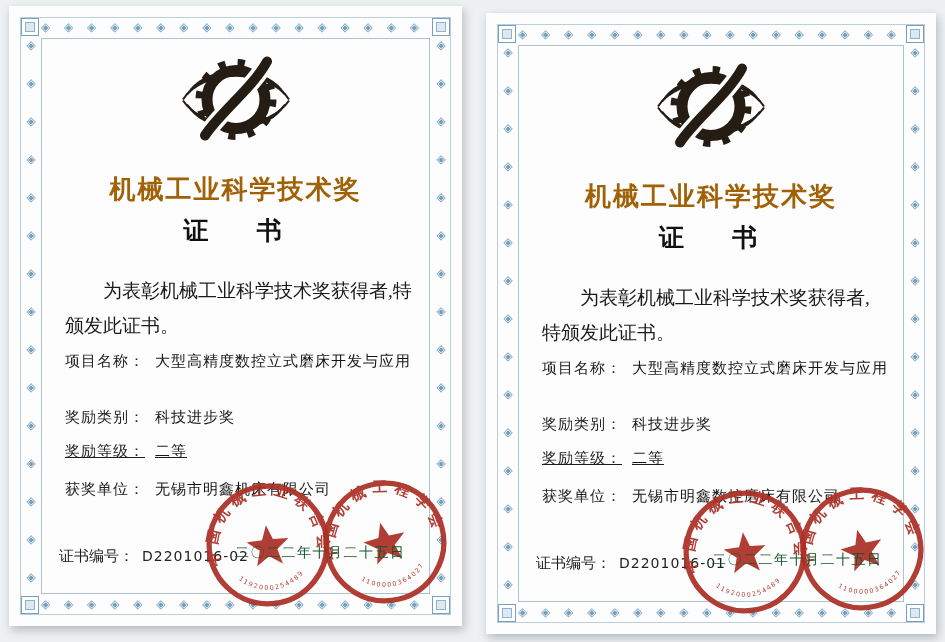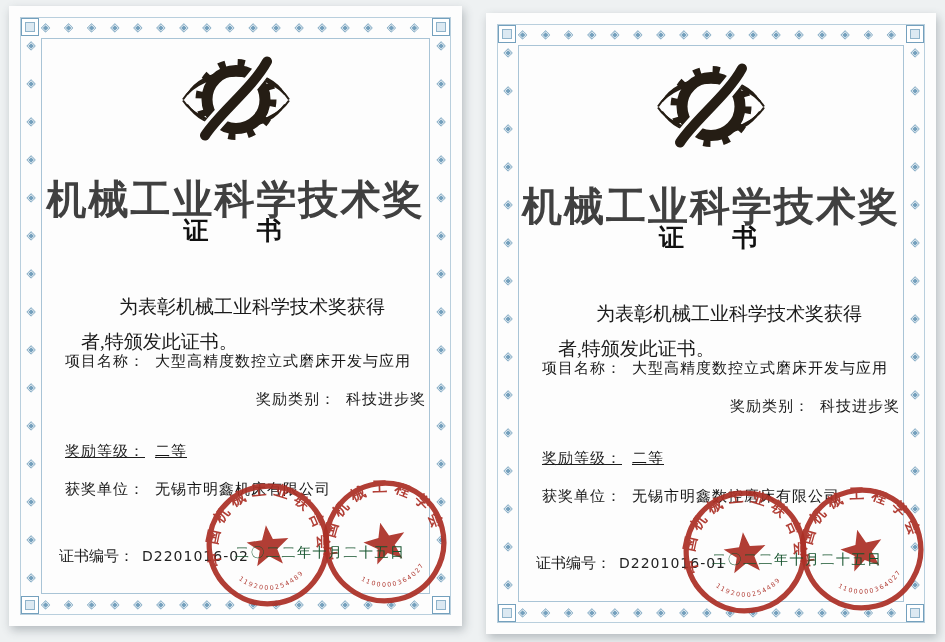--- a/index.html
+++ b/index.html
@@ -20,27 +20,27 @@
        text-orientation:upright;line-height:17px;}
   .orn-left{left:13px;} .orn-right{right:13px;}
   .corner{position:absolute;width:16px;height:16px;border:1px solid #74a0bd;background:#fff;}
   .corner::after{content:"";position:absolute;inset:3px;border:1px solid #8fb3ca;background:#dce9f2;}
   .c-tl{top:12px;left:12px;} .c-tr{top:12px;right:12px;}
   .c-bl{bottom:12px;left:12px;} .c-br{bottom:12px;right:12px;}
 
   
   .emblem{position:absolute;top:40px;left:50%;transform:translateX(-50%);width:150px;height:108px;}
   .title{position:absolute;top:166px;left:0;right:0;text-align:center;
-         font-size:40px;font-weight:bold;letter-spacing:2px;color:#404040;}
+         font-size:26px;font-weight:bold;letter-spacing:2px;color:#a16207;}
   .subtitle{position:absolute;top:208px;left:0;right:0;text-align:center;
          font-size:25px;font-weight:bold;letter-spacing:6px;word-spacing:30px;color:#111;}
-  .body-text{position:absolute;top:268px;left:56px;right:48px;margin:16px;
+  .body-text{position:absolute;top:268px;left:56px;right:48px;margin:0;
          font-size:19px;line-height:1.82;text-indent:2em;color:#1a1a1a;}
   .field{position:absolute;left:56px;right:36px;font-size:15px;white-space:nowrap;}
-  .f0{top:346px;} .f1{top:384px;text-align:right;} .f2{top:436px;text-decoration:underline;} .f3{top:474px;}
+  .f0{top:346px;} .f1{top:402px;} .f2{top:436px;text-decoration:underline;} .f3{top:474px;}
   .field .label{letter-spacing:1px;color:#222;}
   .field .value{margin-left:10px;color:#161616;letter-spacing:1px;}
   .certno{position:absolute;left:50px;top:541px;font-size:15px;z-index:3;}
   .certno .num{margin-left:8px;font-family:"DejaVu Sans","Liberation Sans",sans-serif;
          font-size:14px;letter-spacing:1px;color:#222;}
   .seal{position:absolute;width:126px;height:126px;z-index:4;opacity:.93;}
   .seal-1{left:196px;top:476px;transform:rotate(-6deg);}
   .seal-2{left:313px;top:473px;transform:rotate(-14deg);}
   .date{position:absolute;left:226px;top:538px;font-size:14px;letter-spacing:1.5px;
         color:#14532d;z-index:6;white-space:nowrap;}

